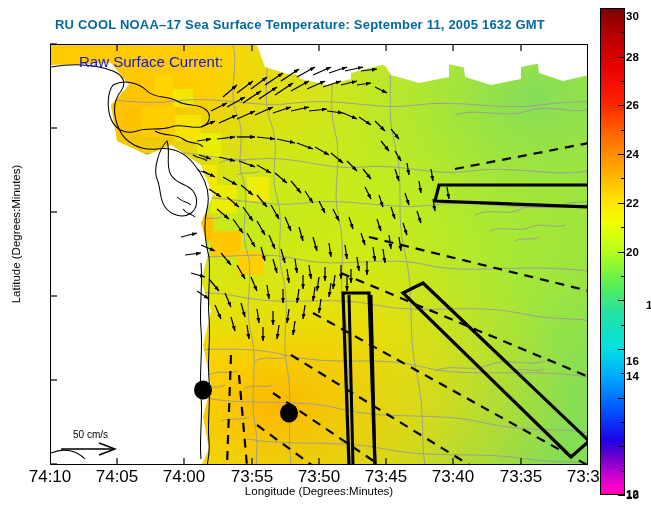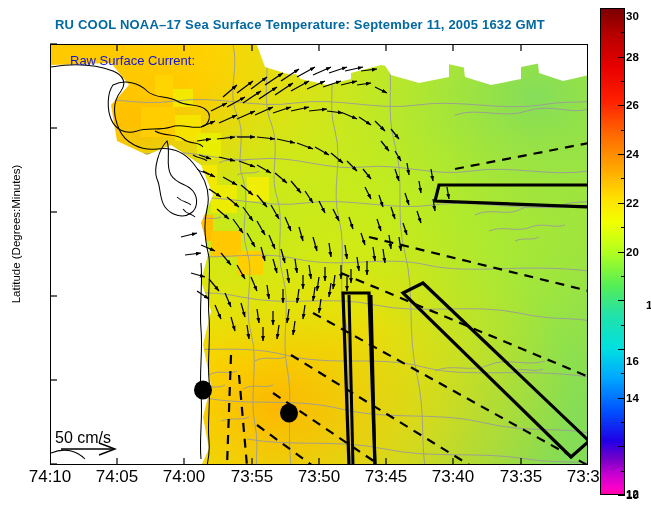--- a/index.html
+++ b/index.html
@@ -20,26 +20,26 @@
              pointer-events:none;}
   .xtick{position:absolute;top:467px;transform:translateX(-50%);
          font-size:17px;color:#000;white-space:nowrap;}
   .ylabel{position:absolute;left:-84px;top:228px;width:200px;text-align:center;
           font-size:11.5px;color:#000;
           transform:rotate(-90deg);transform-origin:center;white-space:nowrap;}
   .xlabel{position:absolute;left:50px;top:485px;width:538px;text-align:center;
           font-size:11.5px;color:#000;}
 
   
-  .annot{position:absolute;left:19px;color:#1414d2;font-size:13px;
+  .annot{position:absolute;left:28px;color:#1414d2;font-size:15px;
          white-space:nowrap;}
   .annot.l1{top:8px;}
   .annot.l2{top:24px;}
 
-  .scalelabel{position:absolute;left:4px;top:384px;font-size:16px;color:#000;
+  .scalelabel{position:absolute;left:22px;top:384px;font-size:10px;color:#000;
               white-space:nowrap;}
 
   
   #cbar{position:absolute;left:600px;top:8px;width:25px;height:487px;
         border:1.2px solid #000;box-sizing:border-box;
         background:linear-gradient(to bottom,
           #7d0000 0%,
           #b40000 5%,
           #e80000 12%,
           #ff2000 19%,
@@ -400,20 +400,21 @@
     <div class="xtick" style="left:117px">74:05</div>
     <div class="xtick" style="left:184px">74:00</div>
     <div class="xtick" style="left:252px">73:55</div>
     <div class="xtick" style="left:319px">73:50</div>
     <div class="xtick" style="left:386px">73:45</div>
     <div class="xtick" style="left:453px">73:40</div>
     <div class="xtick" style="left:521px">73:35</div>
     <div class="xtick" style="left:588px">73:30</div>
 
     <div class="ylabel">Latitude (Degrees:Minutes)</div>
+    <div class="xlabel">Longitude (Degrees:Minutes)</div>
   </div>
 
   <svg style="position:absolute;left:0;top:0;width:651px;height:518px;
               pointer-events:none">
     <g stroke="#000" stroke-width="1.2">
       <line x1="50" y1="44" x2="57" y2="44"></line>
       <line x1="50" y1="128" x2="57" y2="128"></line>
       <line x1="50" y1="212" x2="57" y2="212"></line>
       <line x1="50" y1="296" x2="57" y2="296"></line>
       <line x1="50" y1="380" x2="57" y2="380"></line>
@@ -447,21 +448,21 @@
       <div class="cbtick" style="top: 154.1px; text-align: center;">24</div>
       <div class="cbtickmark" style="top: 154.1px;"></div>
       <div class="cbtick" style="top: 202.8px;">22</div>
       <div class="cbtickmark" style="top: 202.8px;"></div>
       <div class="cbtick" style="top: 251.5px;">20</div>
       <div class="cbtickmark" style="top: 251.5px;"></div>
       <div class="cbtick" style="top: 305px; padding-left: 20px;">18</div>
       <div class="cbtickmark" style="top: 300.2px;"></div>
       <div class="cbtick" style="top: 361px;">16</div>
       <div class="cbtickmark" style="top: 348.9px;"></div>
-      <div class="cbtick" style="top: 398px; text-align: center;">14</div>
+      <div class="cbtick" style="top: 376px; text-align: center;">14</div>
       <div class="cbtickmark" style="top: 397.6px;"></div>
       <div class="cbtick" style="top: 446.3px; margin-top: 48px;">12</div>
       <div class="cbtickmark" style="top: 446.3px;"></div>
       <div class="cbtick" style="top: 495px;">10</div>
       <div class="cbtickmark" style="top: 495px;"></div>
       <div class="cbtickmark" style="top: 470.65px; width: 4px; left: 621px;"></div>
       <div class="cbtickmark" style="top: 421.95px; width: 4px; left: 621px;"></div>
       <div class="cbtickmark" style="top: 373.25px; width: 4px; left: 621px;"></div>
       <div class="cbtickmark" style="top: 324.55px; width: 4px; left: 621px;"></div>
       <div class="cbtickmark" style="top: 275.85px; width: 4px; left: 621px;"></div>

